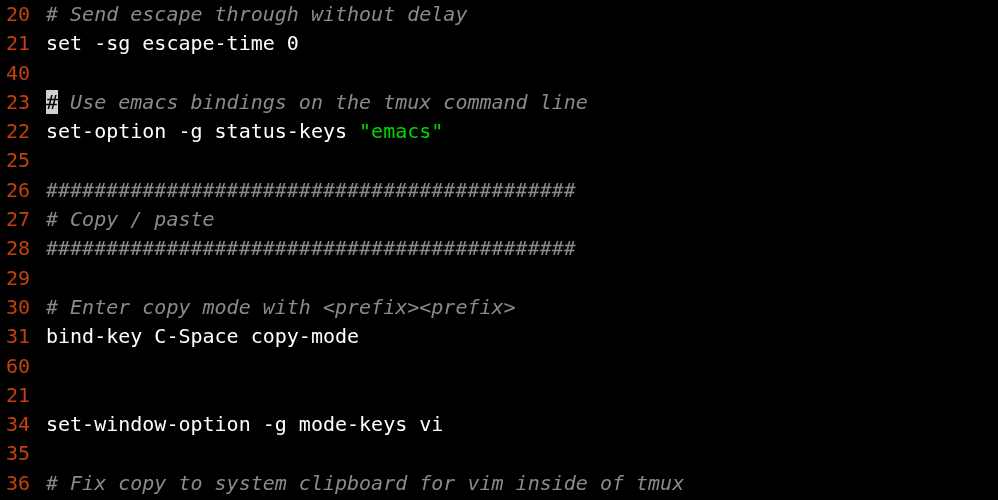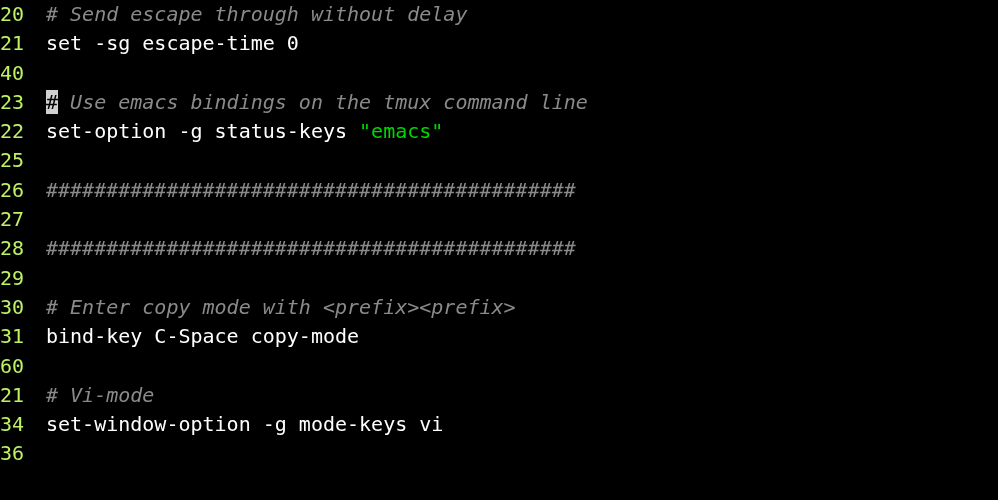--- a/index.html
+++ b/index.html
@@ -15,22 +15,22 @@
   .editor {
     display: block;
     padding: 0;
   }
   .line {
     display: flex;
     white-space: pre;
   }
   .gutter {
     width: 36px;
-    text-align: left;
-    color: #bef264;
+    text-align: center;
+    color: #c2410c;
     padding-right: 0px;
     flex-shrink: 0;
     user-select: none;
   }
   .code {
     padding-left: 10px;
     color: #ffffff;
   }
   .comment { color: #8a8a8a; font-style: italic; }
   .string { color: #00d700; }
@@ -43,22 +43,23 @@
 <body>
 
 <div class="editor">
     <div class="line"><span class="gutter">20</span><span class="code"><span class="comment"># Send escape through without delay</span></span></div>
     <div class="line"><span class="gutter">21</span><span class="code"><span>set -sg escape-time 0</span></span></div>
     <div class="line"><span class="gutter">40</span><span class="code">&nbsp;</span></div>
     <div class="line"><span class="gutter">23</span><span class="code"><span class="cursor">#</span><span class="comment"> Use emacs bindings on the tmux command line</span></span></div>
     <div class="line"><span class="gutter">22</span><span class="code"><span>set-option -g status-keys </span><span class="string">"emacs"</span></span></div>
     <div class="line"><span class="gutter">25</span><span class="code">&nbsp;</span></div>
     <div class="line"><span class="gutter">26</span><span class="code"><span class="comment">############################################</span></span></div>
-    <div class="line"><span class="gutter">27</span></div>
+    <div class="line"><span class="gutter">27</span><span class="code"><span class="comment"># Copy / paste</span></span></div>
     <div class="line"><span class="gutter">28</span><span class="code"><span class="comment">############################################</span></span></div>
     <div class="line"><span class="gutter">29</span><span class="code">&nbsp;</span></div>
     <div class="line"><span class="gutter">30</span><span class="code"><span class="comment"># Enter copy mode with &lt;prefix&gt;&lt;prefix&gt;</span></span></div>
     <div class="line"><span class="gutter">31</span><span class="code"><span>bind-key C-Space copy-mode</span></span></div>
     <div class="line"><span class="gutter">60</span><span class="code">&nbsp;</span></div>
-    <div class="line"><span class="gutter">21</span><span class="code"><span class="comment"># Vi-mode</span></span></div>
+    <div class="line"><span class="gutter">21</span></div>
     <div class="line"><span class="gutter">34</span><span class="code"><span>set-window-option -g mode-keys vi</span></span></div>
-    <div class="line"><span class="gutter">36</span></div>
+    <div class="line"><span class="gutter">35</span><span class="code">&nbsp;</span></div>
+    <div class="line"><span class="gutter">36</span><span class="code"><span class="comment"># Fix copy to system clipboard for vim inside of tmux</span></span></div>
   </div>
 
 </body></html>

